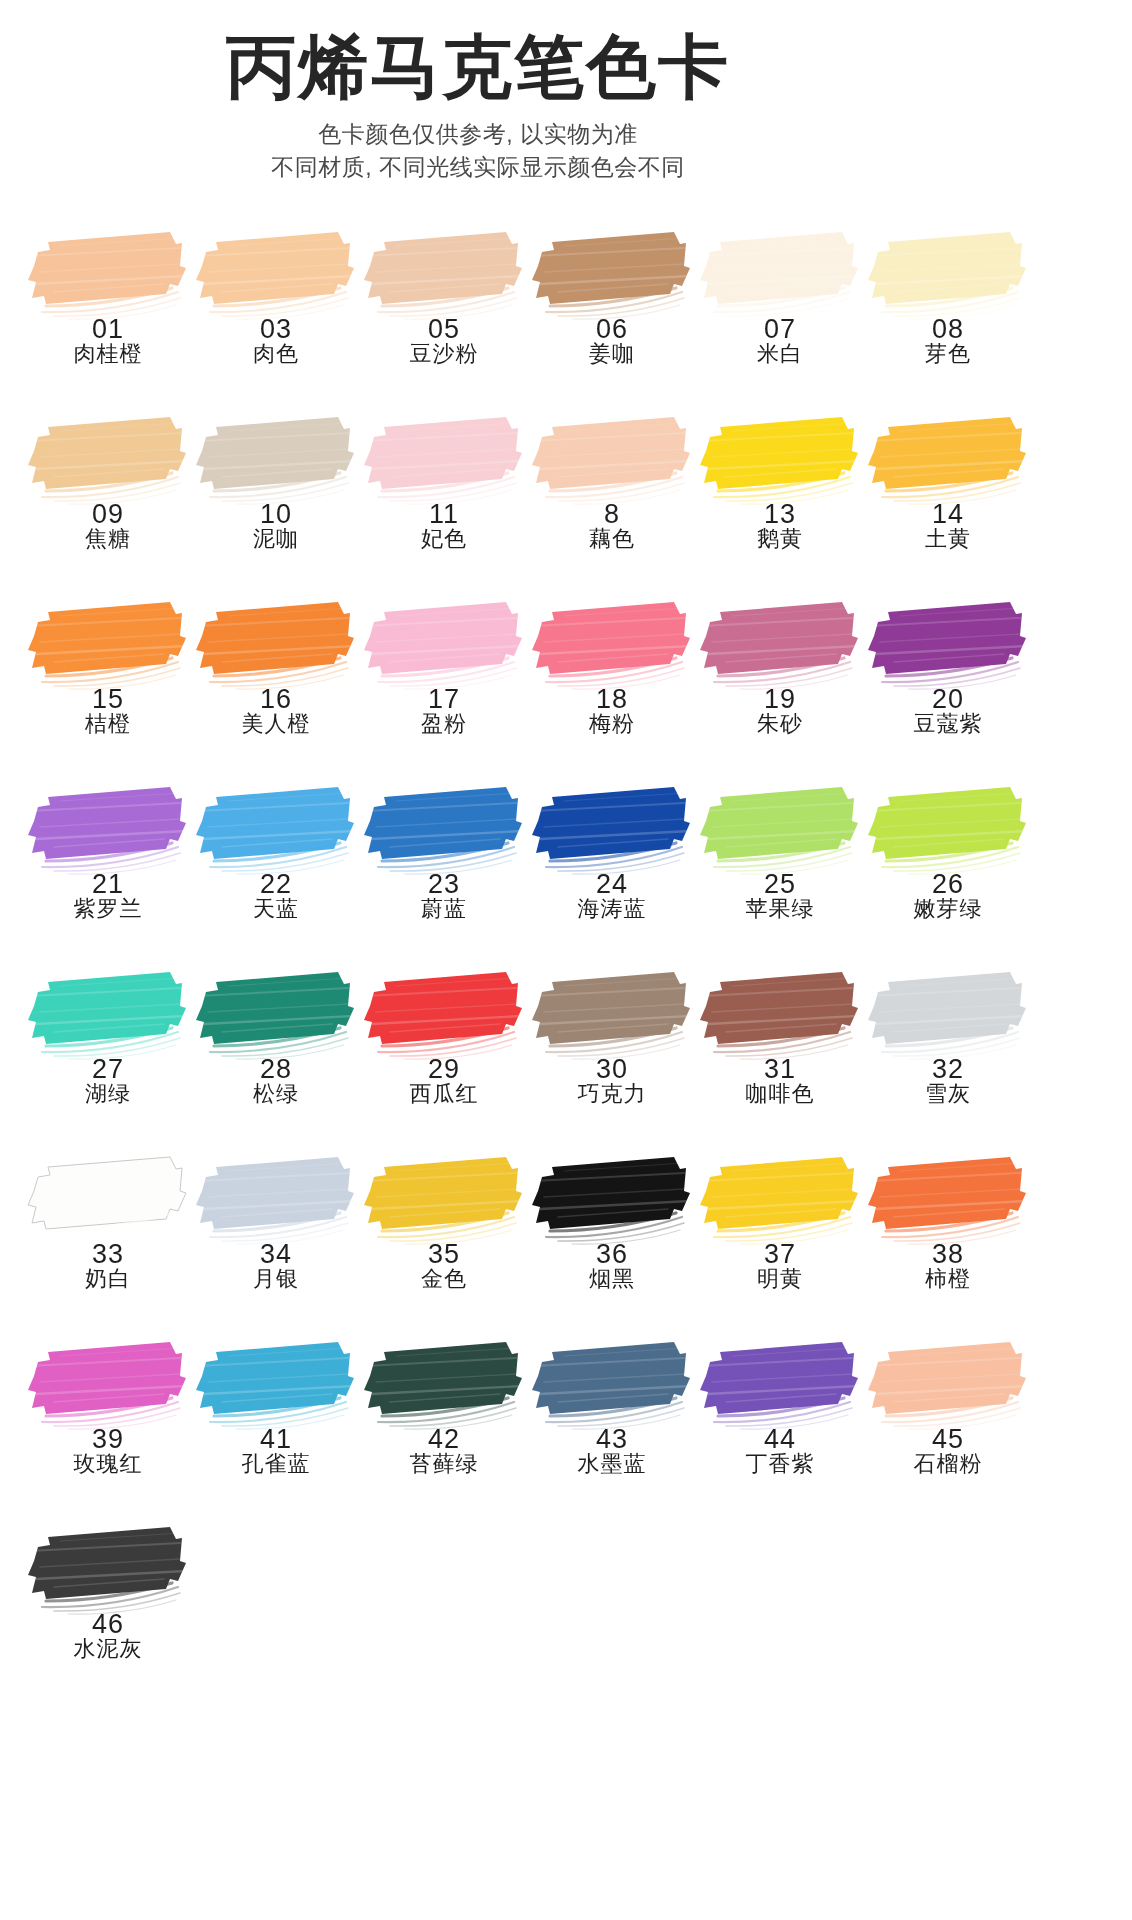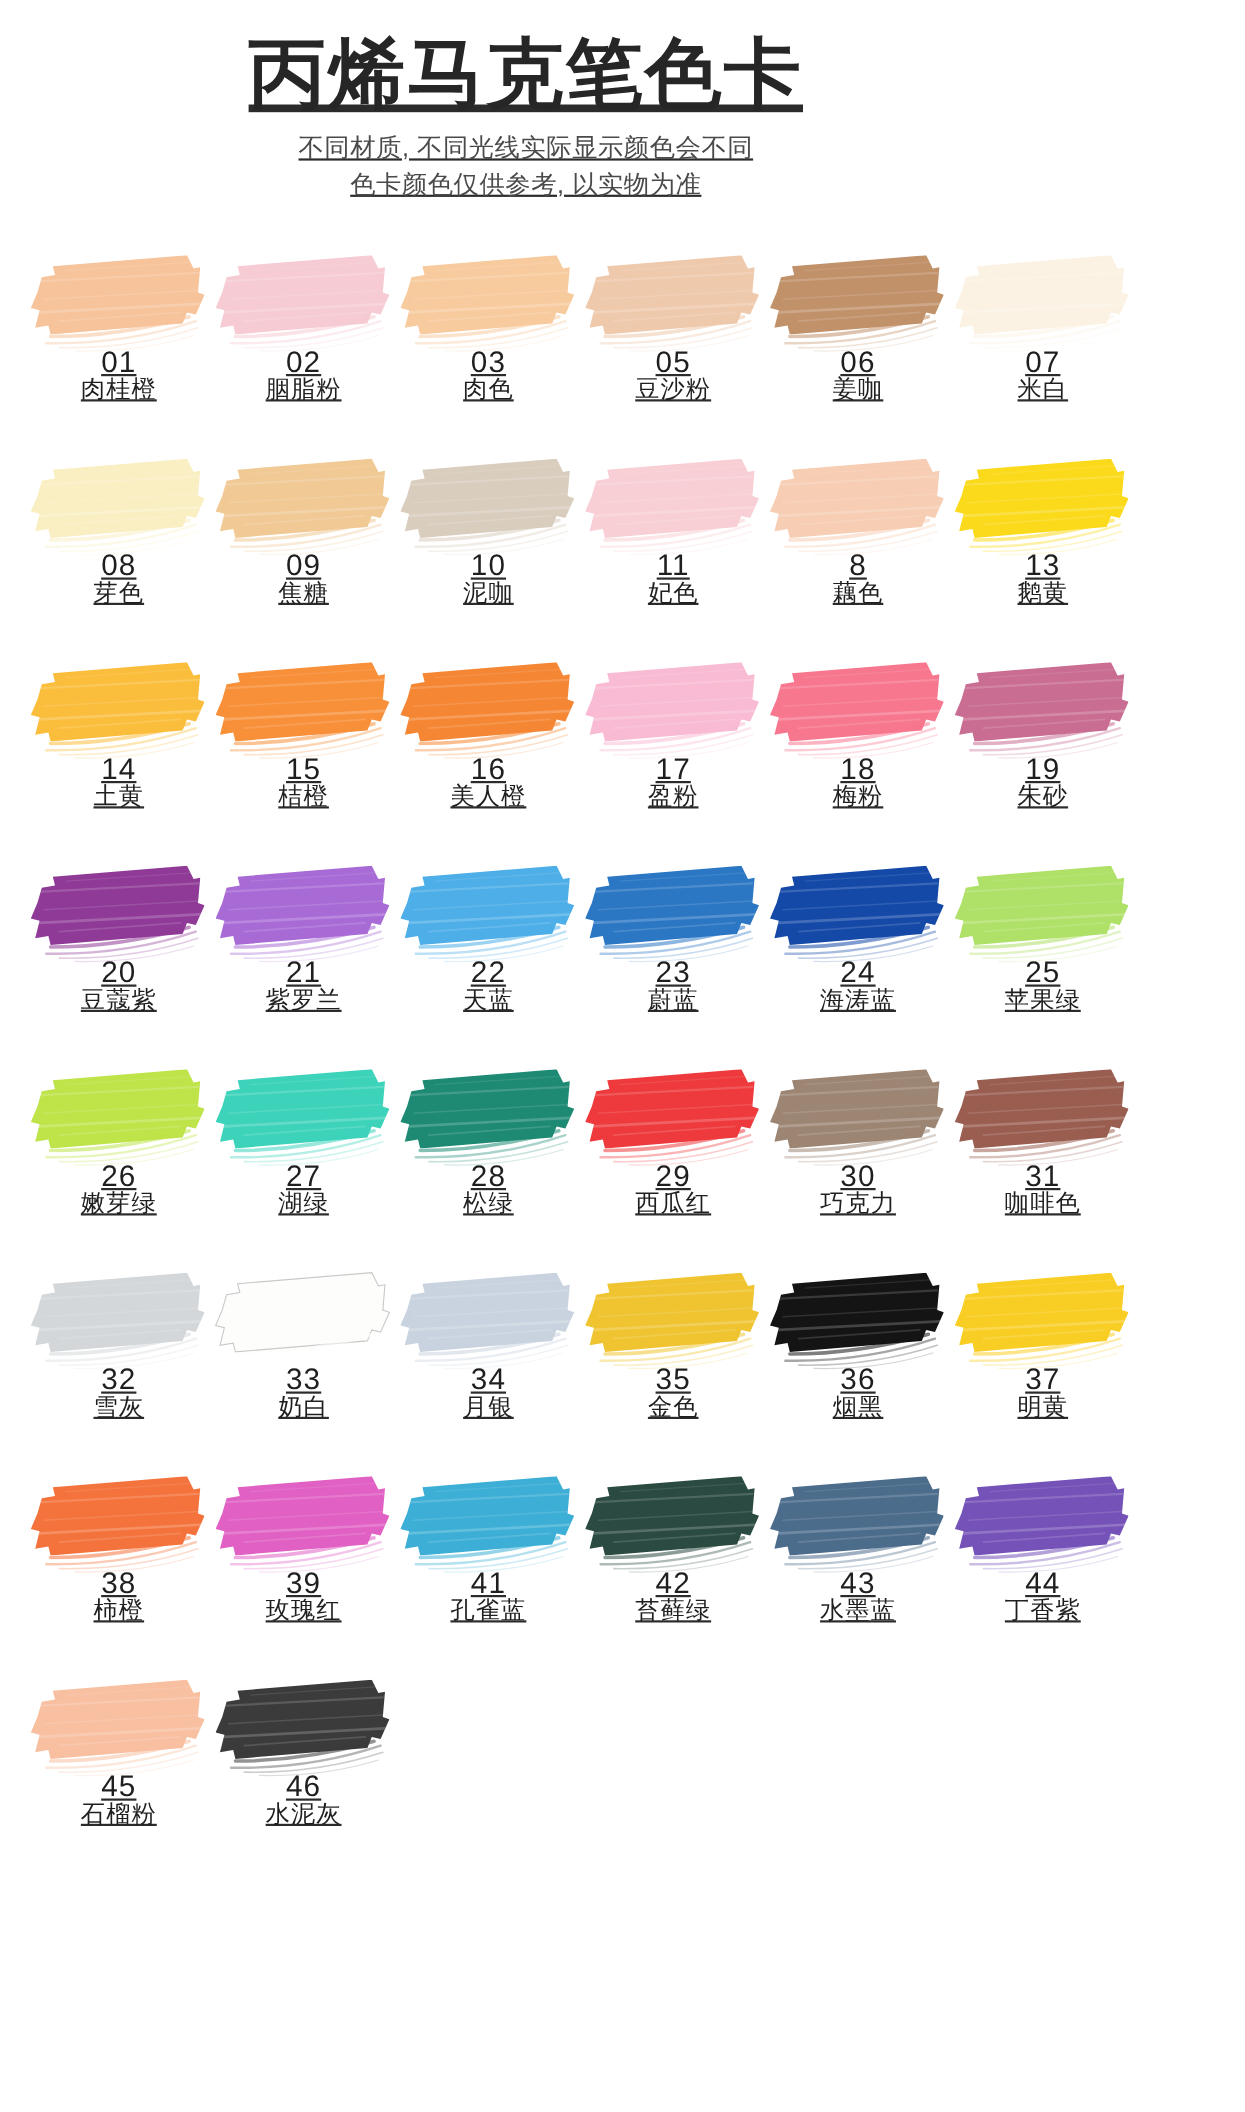--- a/index.html
+++ b/index.html
@@ -5,21 +5,21 @@
   * { box-sizing: border-box; }
   html, body { margin: 0; padding: 0; }
   body {
     width: 1132px;
     height: 1920px;
     background: #ffffff;
     font-family: "Liberation Sans", "DejaVu Sans", sans-serif;
     color: #2b2b2b;
     overflow: hidden;
   }
-  .page { width: 956px; height: 1920px; position: relative; text-decoration: underline; }
+  .page { width: 956px; height: 1920px; position: relative; }
 
   .header { text-align: center; padding-top: 30px; }
   .title {
     font-size: 70px;
     font-weight: 800;
     letter-spacing: 2px;
     color: #262626;
     line-height: 1.08;
     margin: 0;
   }
@@ -71,22 +71,22 @@
   }
 </style>
 </head>
 <body>
 
 <div class="page">
 
   <div class="header">
     <h1 class="title">丙烯马克笔色卡</h1>
     <div class="subtitle-wrap">
+      <p class="subtitle">色卡颜色仅供参考, 以实物为准</p>
       <p class="subtitle">不同材质, 不同光线实际显示颜色会不同</p>
-      <p class="subtitle">色卡颜色仅供参考, 以实物为准</p>
     </div>
   </div>
 
   <div class="grid" id="swatch-grid">
       <div class="cell">
         <svg class="swatch" viewBox="0 0 172 96">
           <defs>
             <clipPath id="clip0">
               <path d="M14,40 L18,26 L30,24 L28,16 L150,6 L156,18 L162,17 L160,40 L166,42 L158,60 L150,58 L146,68 L26,78 L24,70 L12,72 L16,56 L8,54 Z"></path>
             </clipPath>
@@ -99,43 +99,20 @@
             <path d="M34,66 L144,58" stroke="#ffffff" stroke-width="1.6" opacity="0.14" fill="none" stroke-linecap="round"></path>
             <path d="M40,20 L160,12" stroke="#ffffff" stroke-width="1.2" opacity="0.1" fill="none" stroke-linecap="round"></path>
           </g>
           <path d="M26,80 C70,80 110,74 152,62" stroke="#F7C39A" stroke-width="3.2" opacity="0.55" fill="none" stroke-linecap="round"></path>
           <path d="M22,86 C72,87 116,80 158,66" stroke="#F7C39A" stroke-width="2.2" opacity="0.38" fill="none" stroke-linecap="round"></path>
           <path d="M34,90 C80,91 120,85 160,72" stroke="#F7C39A" stroke-width="1.5" opacity="0.26" fill="none" stroke-linecap="round"></path>
           <path d="M48,93 C88,94 124,89 156,79" stroke="#F7C39A" stroke-width="1.1" opacity="0.18" fill="none" stroke-linecap="round"></path>
         </svg>
         <div class="num">01</div>
         <div class="cname">肉桂橙</div>
-      </div>
-      <div class="cell">
-        <svg class="swatch" viewBox="0 0 172 96">
-          <defs>
-            <clipPath id="clip1">
-              <path d="M14,40 L18,26 L30,24 L28,16 L150,6 L156,18 L162,17 L160,40 L166,42 L158,60 L150,58 L146,68 L26,78 L24,70 L12,72 L16,56 L8,54 Z"></path>
-            </clipPath>
-          </defs>
-          <g clip-path="url(#clip1)">
-            <rect x="0" y="0" width="172" height="96" fill="#F6CBD3"></rect>
-            <path d="M10,30 L160,22" stroke="#ffffff" stroke-width="2" opacity="0.16" fill="none" stroke-linecap="round"></path>
-            <path d="M20,46 L160,38" stroke="#ffffff" stroke-width="1.4" opacity="0.12" fill="none" stroke-linecap="round"></path>
-            <path d="M16,58 L166,50" stroke="#ffffff" stroke-width="2.4" opacity="0.2" fill="none" stroke-linecap="round"></path>
-            <path d="M34,66 L144,58" stroke="#ffffff" stroke-width="1.6" opacity="0.14" fill="none" stroke-linecap="round"></path>
-            <path d="M40,20 L160,12" stroke="#ffffff" stroke-width="1.2" opacity="0.1" fill="none" stroke-linecap="round"></path>
-          </g>
-          <path d="M26,80 C70,80 110,74 152,62" stroke="#F6CBD3" stroke-width="3.2" opacity="0.55" fill="none" stroke-linecap="round"></path>
-          <path d="M22,86 C72,87 116,80 158,66" stroke="#F6CBD3" stroke-width="2.2" opacity="0.38" fill="none" stroke-linecap="round"></path>
-          <path d="M34,90 C80,91 120,85 160,72" stroke="#F6CBD3" stroke-width="1.5" opacity="0.26" fill="none" stroke-linecap="round"></path>
-          <path d="M48,93 C88,94 124,89 156,79" stroke="#F6CBD3" stroke-width="1.1" opacity="0.18" fill="none" stroke-linecap="round"></path>
-        </svg>
-        <div class="num">02</div>
-        <div class="cname">胭脂粉</div>
       </div>
       <div class="cell">
         <svg class="swatch" viewBox="0 0 172 96">
           <defs>
             <clipPath id="clip2">
               <path d="M14,40 L18,26 L30,24 L28,16 L150,6 L156,18 L162,17 L160,40 L166,42 L158,60 L150,58 L146,68 L26,78 L24,70 L12,72 L16,56 L8,54 Z"></path>
             </clipPath>
           </defs>
           <g clip-path="url(#clip2)">
             <rect x="0" y="0" width="172" height="96" fill="#F8CB9E"></rect>

